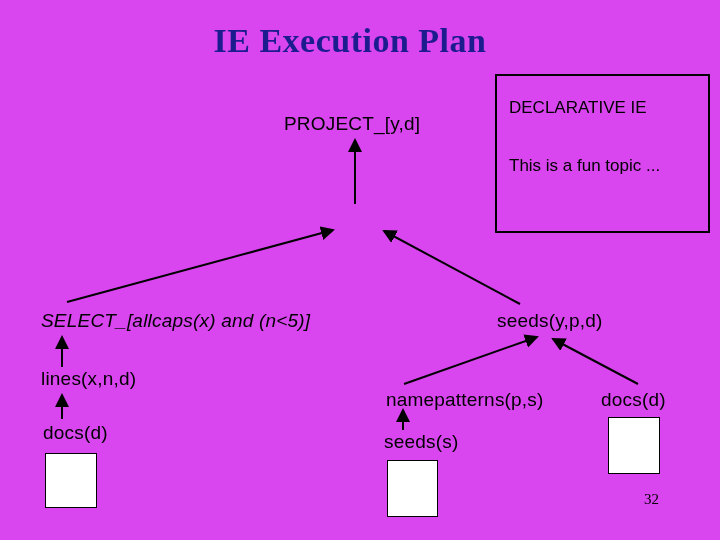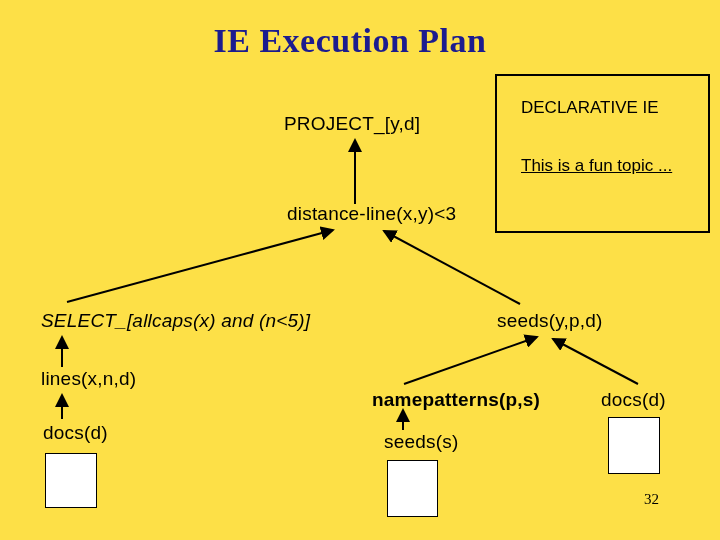--- a/index.html
+++ b/index.html
@@ -4,21 +4,21 @@
 <style>
   html, body {
     margin: 0;
     padding: 0;
     background: #ffffff;
   }
   .slide {
     position: relative;
     width: 720px;
     height: 540px;
-    background: #fde047;
+    background: #d946ef;
     overflow: hidden;
     font-family: "Liberation Sans", sans-serif;
     color: #000000;
   }
   .title {
     position: absolute;
     top: 22px;
     left: 0;
     right: 20px;
     margin: 0;
@@ -30,48 +30,48 @@
     color: #1c1c8f;
   }
   .note-box {
     position: absolute;
     left: 495px;
     top: 74px;
     width: 215px;
     height: 159px;
     border: 2px solid #000000;
     box-sizing: border-box;
-    padding: 17px 12px 0 24px;
+    padding: 17px 12px 0 12px;
     font-size: 17px;
     line-height: 29px;
     color: #000000;
   }
   .note-line { white-space: nowrap; }
-  .note-line-gap { margin-top: 29px; text-decoration: underline; }
+  .note-line-gap { margin-top: 29px; }
   .arrows {
     position: absolute;
     left: 0;
     top: 0;
     width: 720px;
     height: 540px;
   }
   .node {
     position: absolute;
     font-size: 19px;
     line-height: 23px;
     white-space: nowrap;
     color: #000000;
     letter-spacing: 0.2px;
   }
   .n-project      { left: 284px; top: 112px; }
   .n-distance     { left: 287px; top: 202px; }
   .n-select       { left: 41px;  top: 309px; font-style: italic; }
   .n-match        { left: 497px; top: 309px; }
   .n-lines        { left: 41px;  top: 367px; }
-  .n-namepatterns { left: 372px; top: 388px; font-weight: bold; }
+  .n-namepatterns { left: 386px; top: 388px; }
   .n-docs-right   { left: 601px; top: 388px; }
   .n-docs-left    { left: 43px;  top: 421px; }
   .n-seeds        { left: 384px; top: 430px; }
   .square {
     position: absolute;
     border: 1.5px solid #000000;
     box-sizing: border-box;
     background: #ffffff;
   }
   .sq-left  { left: 45px;  top: 453px; width: 52px; height: 55px; }
@@ -108,21 +108,20 @@
     <line x1="67" y1="302" x2="333" y2="230" stroke="#000000" stroke-width="2" marker-end="url(#ah)"></line>
     <line x1="520" y1="304" x2="384" y2="231" stroke="#000000" stroke-width="2" marker-end="url(#ah)"></line>
     <line x1="62" y1="367" x2="62" y2="337" stroke="#000000" stroke-width="2" marker-end="url(#ah)"></line>
     <line x1="62" y1="419" x2="62" y2="395" stroke="#000000" stroke-width="2" marker-end="url(#ah)"></line>
     <line x1="404" y1="384" x2="537" y2="337" stroke="#000000" stroke-width="2" marker-end="url(#ah)"></line>
     <line x1="638" y1="384" x2="553" y2="339" stroke="#000000" stroke-width="2" marker-end="url(#ah)"></line>
     <line x1="403" y1="430" x2="403" y2="410" stroke="#000000" stroke-width="2" marker-end="url(#ah)"></line>
   </svg>
 
   <div class="node n-project">PROJECT_[y,d]</div>
-  <div class="node n-distance">distance-line(x,y)&lt;3</div>
   <div class="node n-select">SELECT_[allcaps(x) and (n&lt;5)]</div>
   <div class="node n-match">seeds(y,p,d)</div>
   <div class="node n-lines">lines(x,n,d)</div>
   <div class="node n-namepatterns">namepatterns(p,s)</div>
   <div class="node n-docs-right">docs(d)</div>
   <div class="node n-docs-left">docs(d)</div>
   <div class="node n-seeds">seeds(s)</div>
 
   <div class="square sq-left"></div>
   <div class="square sq-mid"></div>

